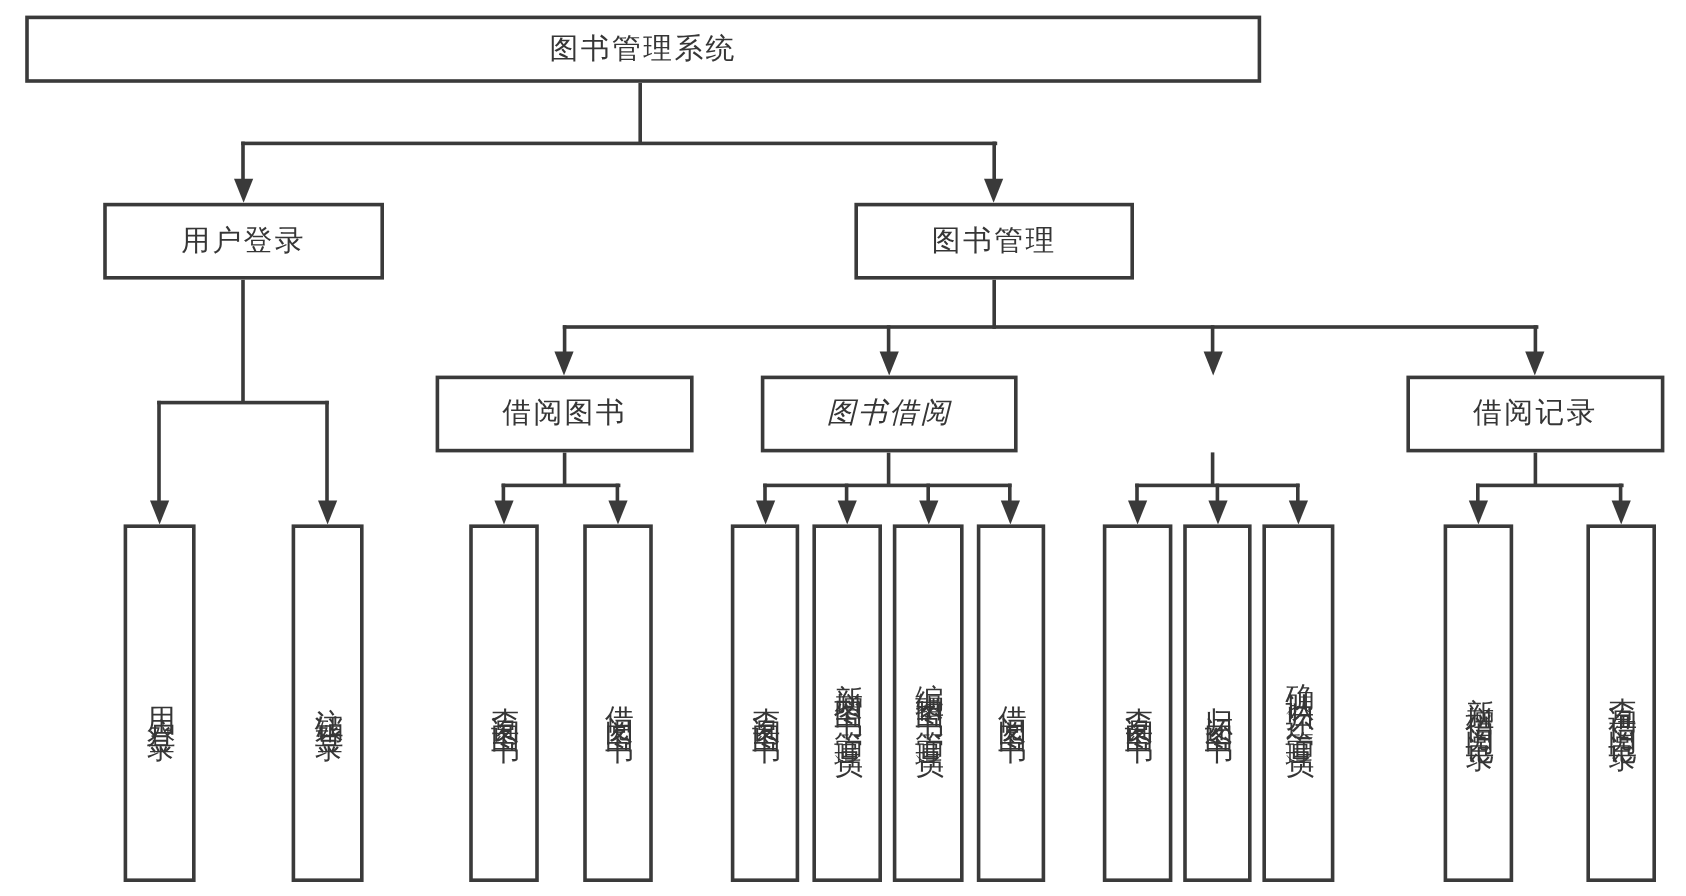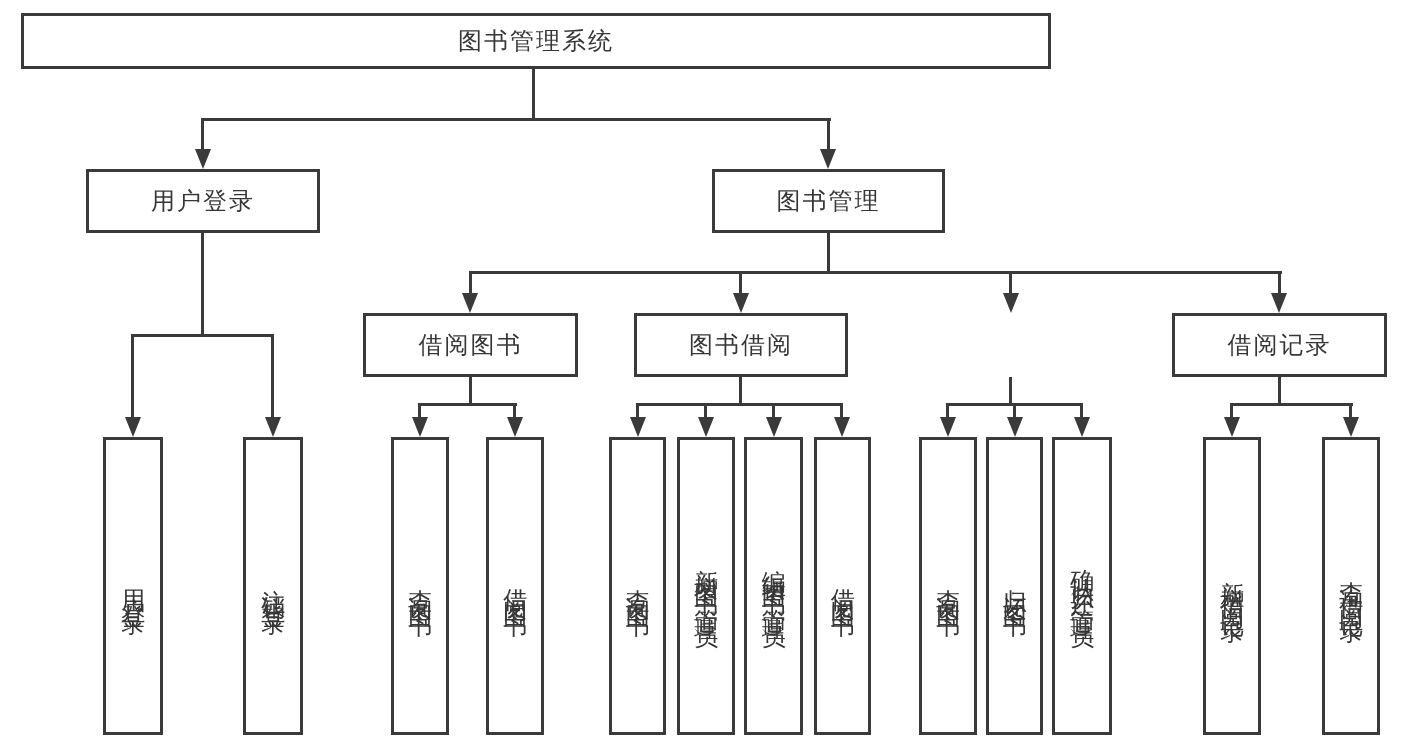--- a/index.html
+++ b/index.html
@@ -84,21 +84,21 @@
   <div class="vline" style="left:739px;top:271px;height:24px;"></div>
   <div class="arrow" style="left:733px;top:293px;"></div>
   <div class="vline" style="left:1009px;top:271px;height:24px;"></div>
   <div class="arrow" style="left:1003px;top:293px;"></div>
   <div class="vline" style="left:1278px;top:271px;height:24px;"></div>
   <div class="arrow" style="left:1271px;top:293px;"></div>
 
   <div class="box" style="left:363px;top:313px;width:215px;height:64px;">
     <span>借阅图书</span>
   </div>
-  <div class="box" style="left:634px;top:313px;width:214px;height:64px;">
+  <div class="box" style="left:634px;top:313px;width:214px;height:64px;font-style:italic;">
     <span>图书借阅</span>
   </div>
   <div class="box" style="left:1172px;top:313px;width:215px;height:64px;">
     <span>借阅记录</span>
   </div>
 
   <div class="vline" style="left:469px;top:377px;height:28px;"></div>
   <div class="hline" style="left:418px;top:403px;width:99px;"></div>
   <div class="vline" style="left:418px;top:403px;height:16px;"></div>
   <div class="arrow" style="left:412px;top:417px;"></div>

